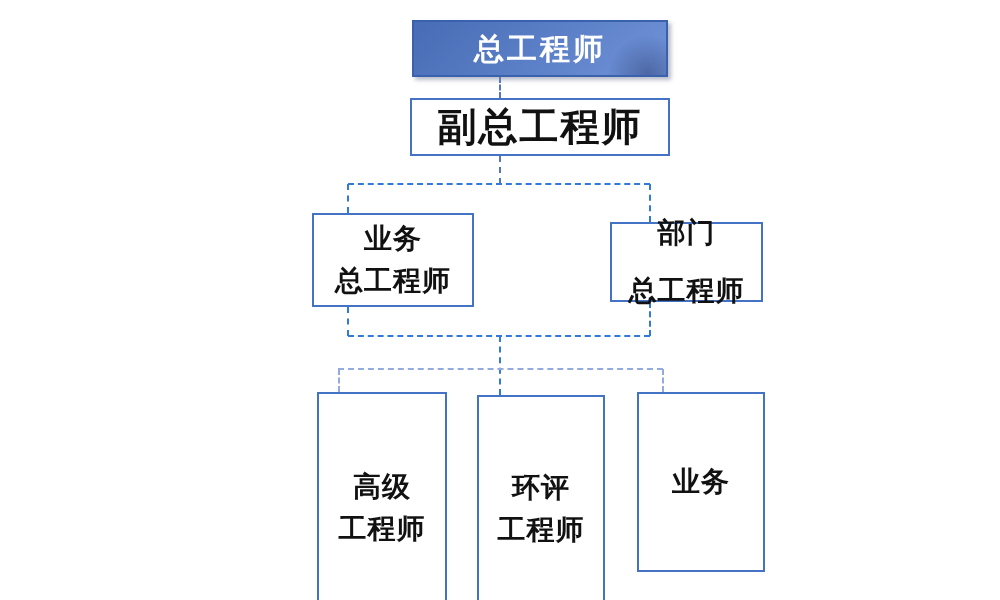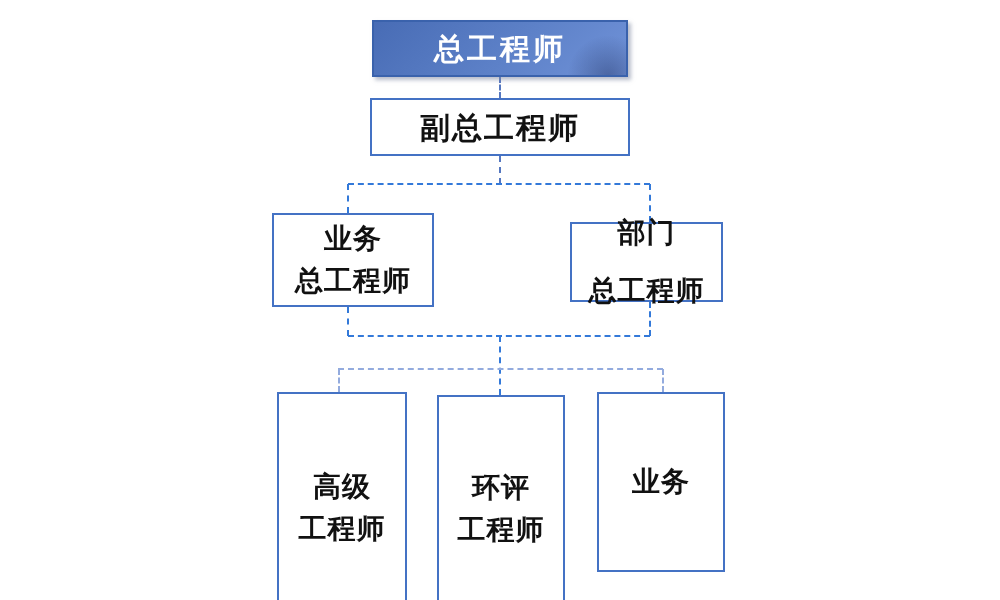--- a/index.html
+++ b/index.html
@@ -22,37 +22,38 @@
     background: var(--box-fill, #ffffff);
     border: 2px solid var(--box-border, #4472c4);
     display: flex;
     flex-direction: column;
     align-items: center;
     justify-content: center;
     text-align: center;
     color: var(--text, #111111);
     font-weight: 600;
     letter-spacing: 1px;
+    margin-left: 40px;
   }
   .node .line { display: block; line-height: 1.5; }
   .node-chief {
     left: 372px; top: 20px; width: 256px; height: 57px;
     border-color: var(--chief-border, #3a62ac);
     background:
       radial-gradient(circle at 93% 102%, rgba(28,44,92,0.42) 0%, rgba(28,44,92,0) 17%),
       linear-gradient(135deg, var(--chief-fill-start, #486cb5) 0%, #5d81c8 55%, var(--chief-fill-end, #7092d8) 100%);
     color: var(--chief-text, #ffffff);
     font-size: 30px;
     font-weight: 700;
     letter-spacing: 3px;
     box-shadow: 3px 3px 4px rgba(125,135,160,0.55);
   }
   .node-deputy {
     left: 370px; top: 98px; width: 260px; height: 58px;
-    font-size: 30px;
+    font-size: 39px;
     letter-spacing: 2px;
   }
   .node-mid  { font-size: 28px; }
   .node-business-chief { left: 272px; top: 213px; width: 162px; height: 94px; }
   .node-dept-chief     { left: 570px; top: 222px; width: 153px; height: 80px; gap: 16px; }
   .node-bottom { font-size: 28px; }
   .node-senior-engineer { left: 277px; top: 392px; width: 130px; height: 232px; }
   .node-eia-engineer    { left: 437px; top: 395px; width: 128px; height: 228px; }
   .node-business-lead   { left: 597px; top: 392px; width: 128px; height: 180px; }
   

